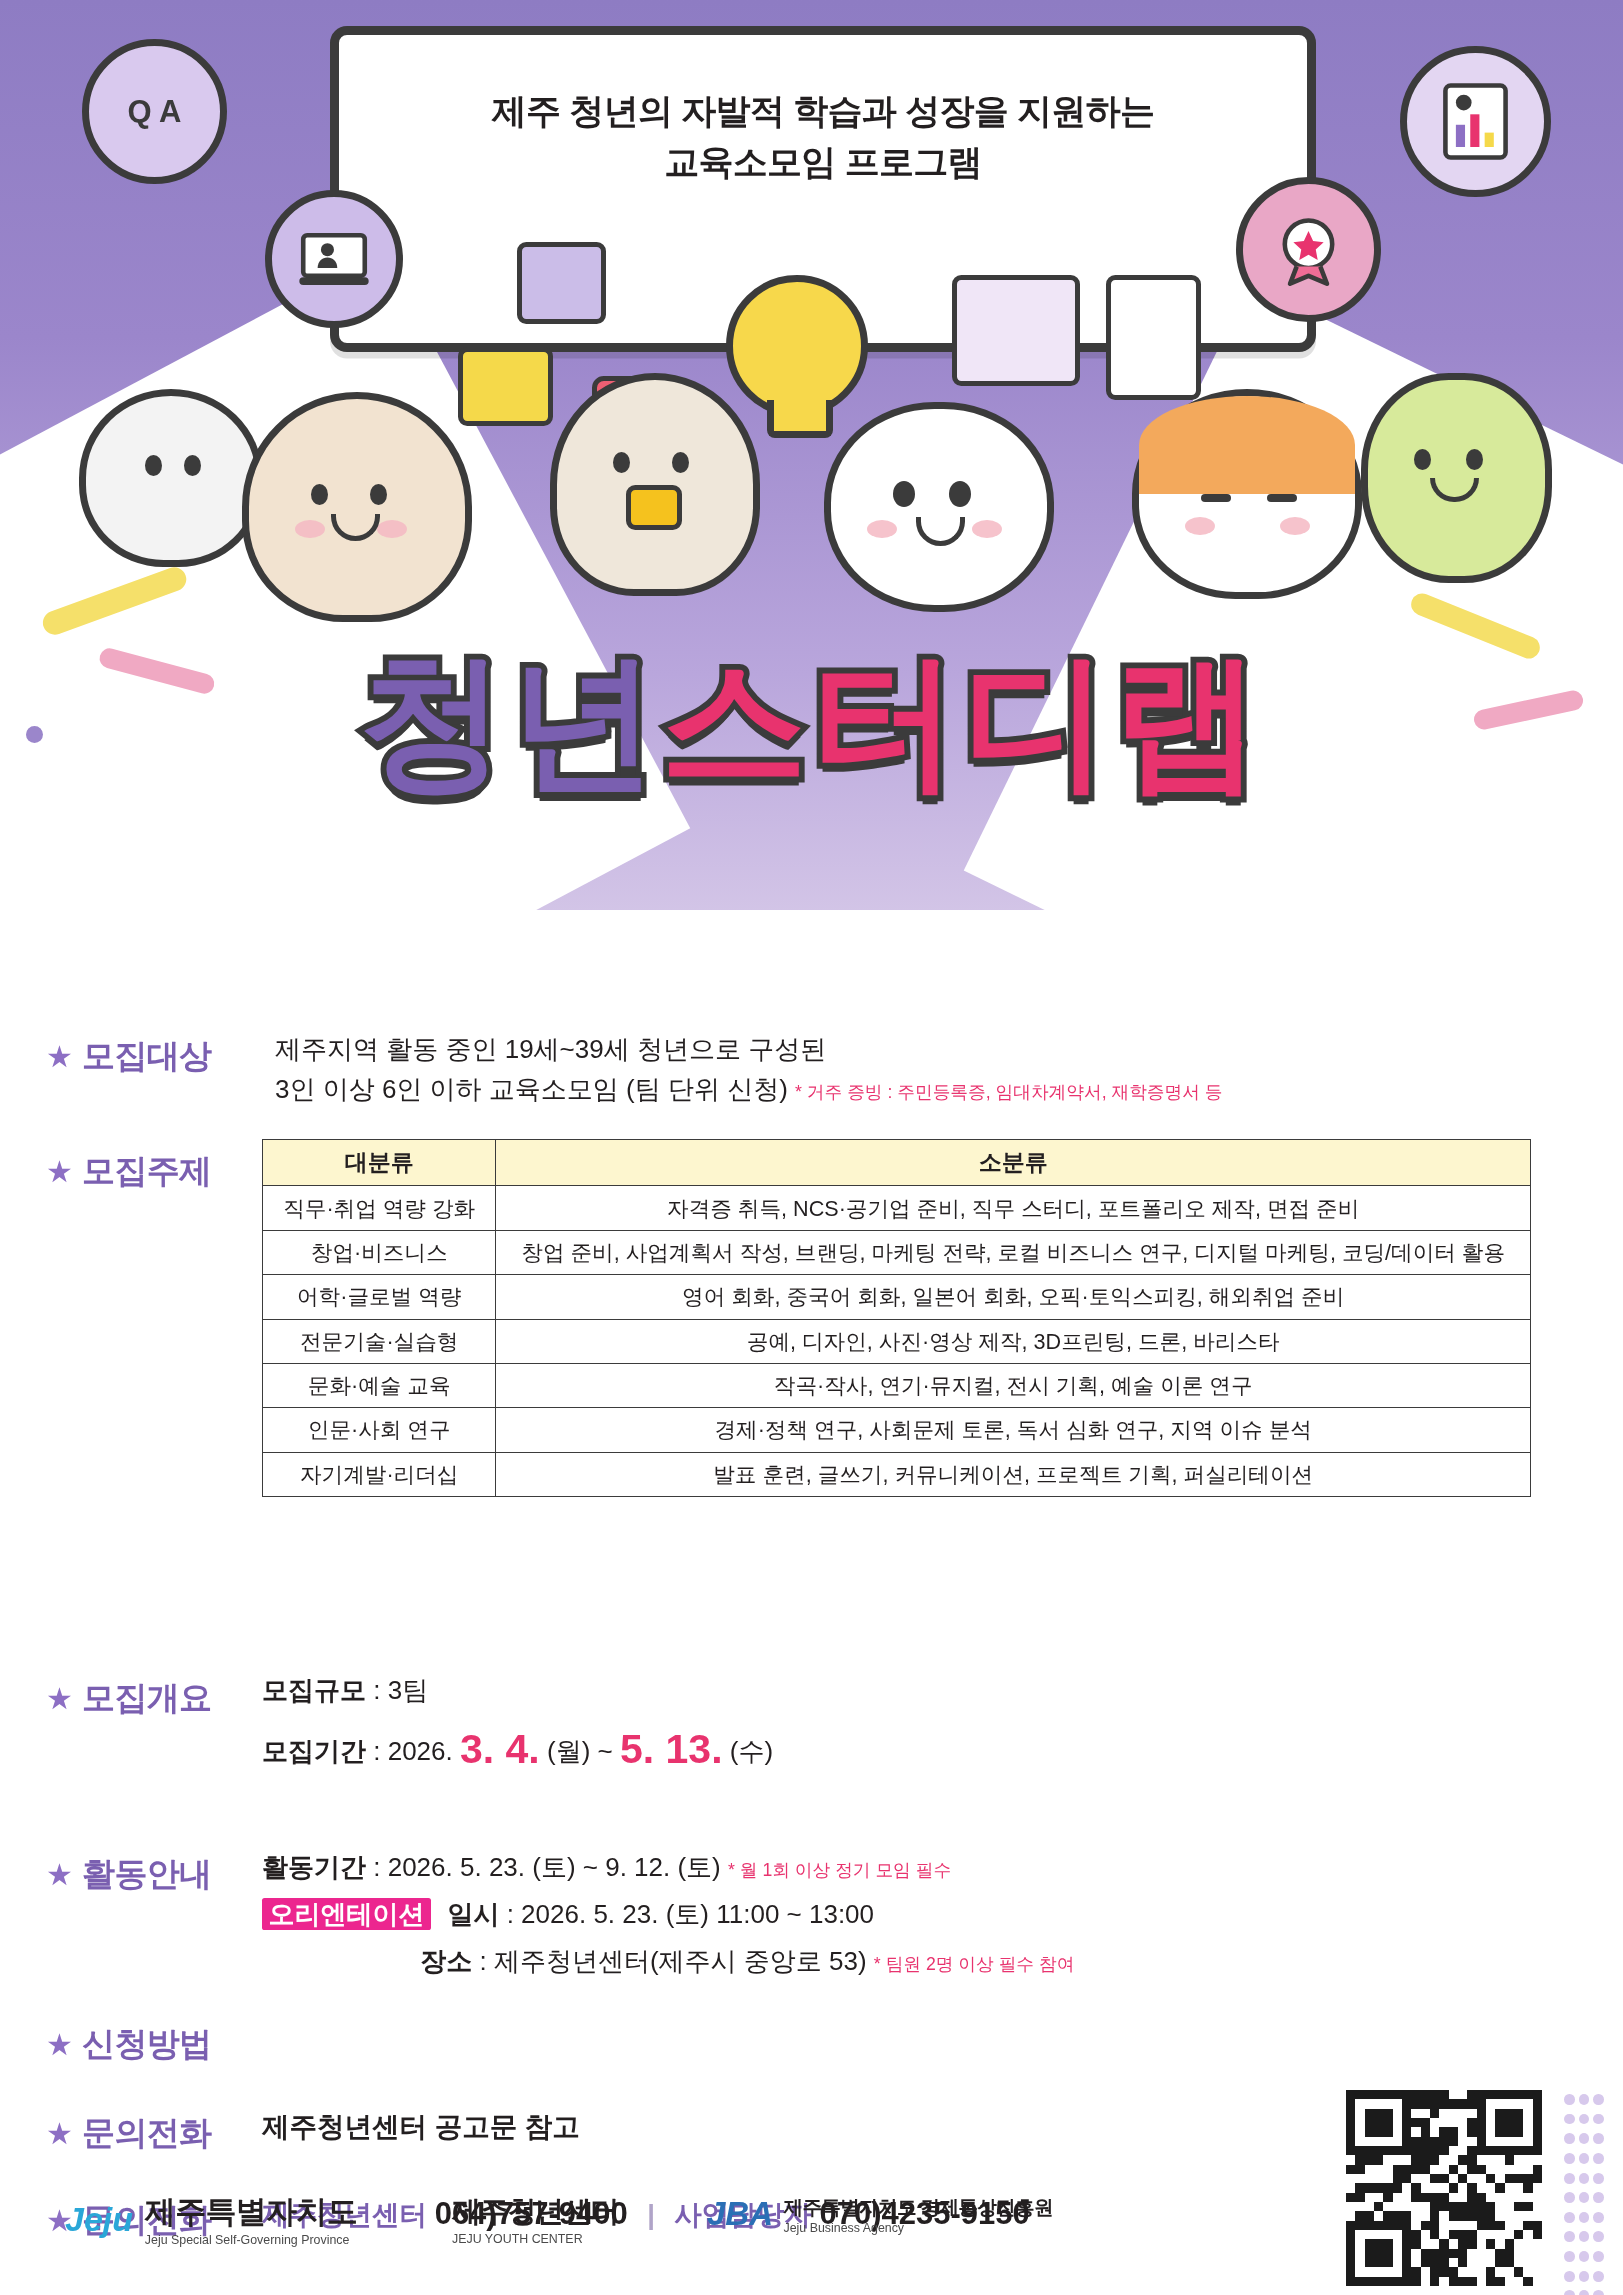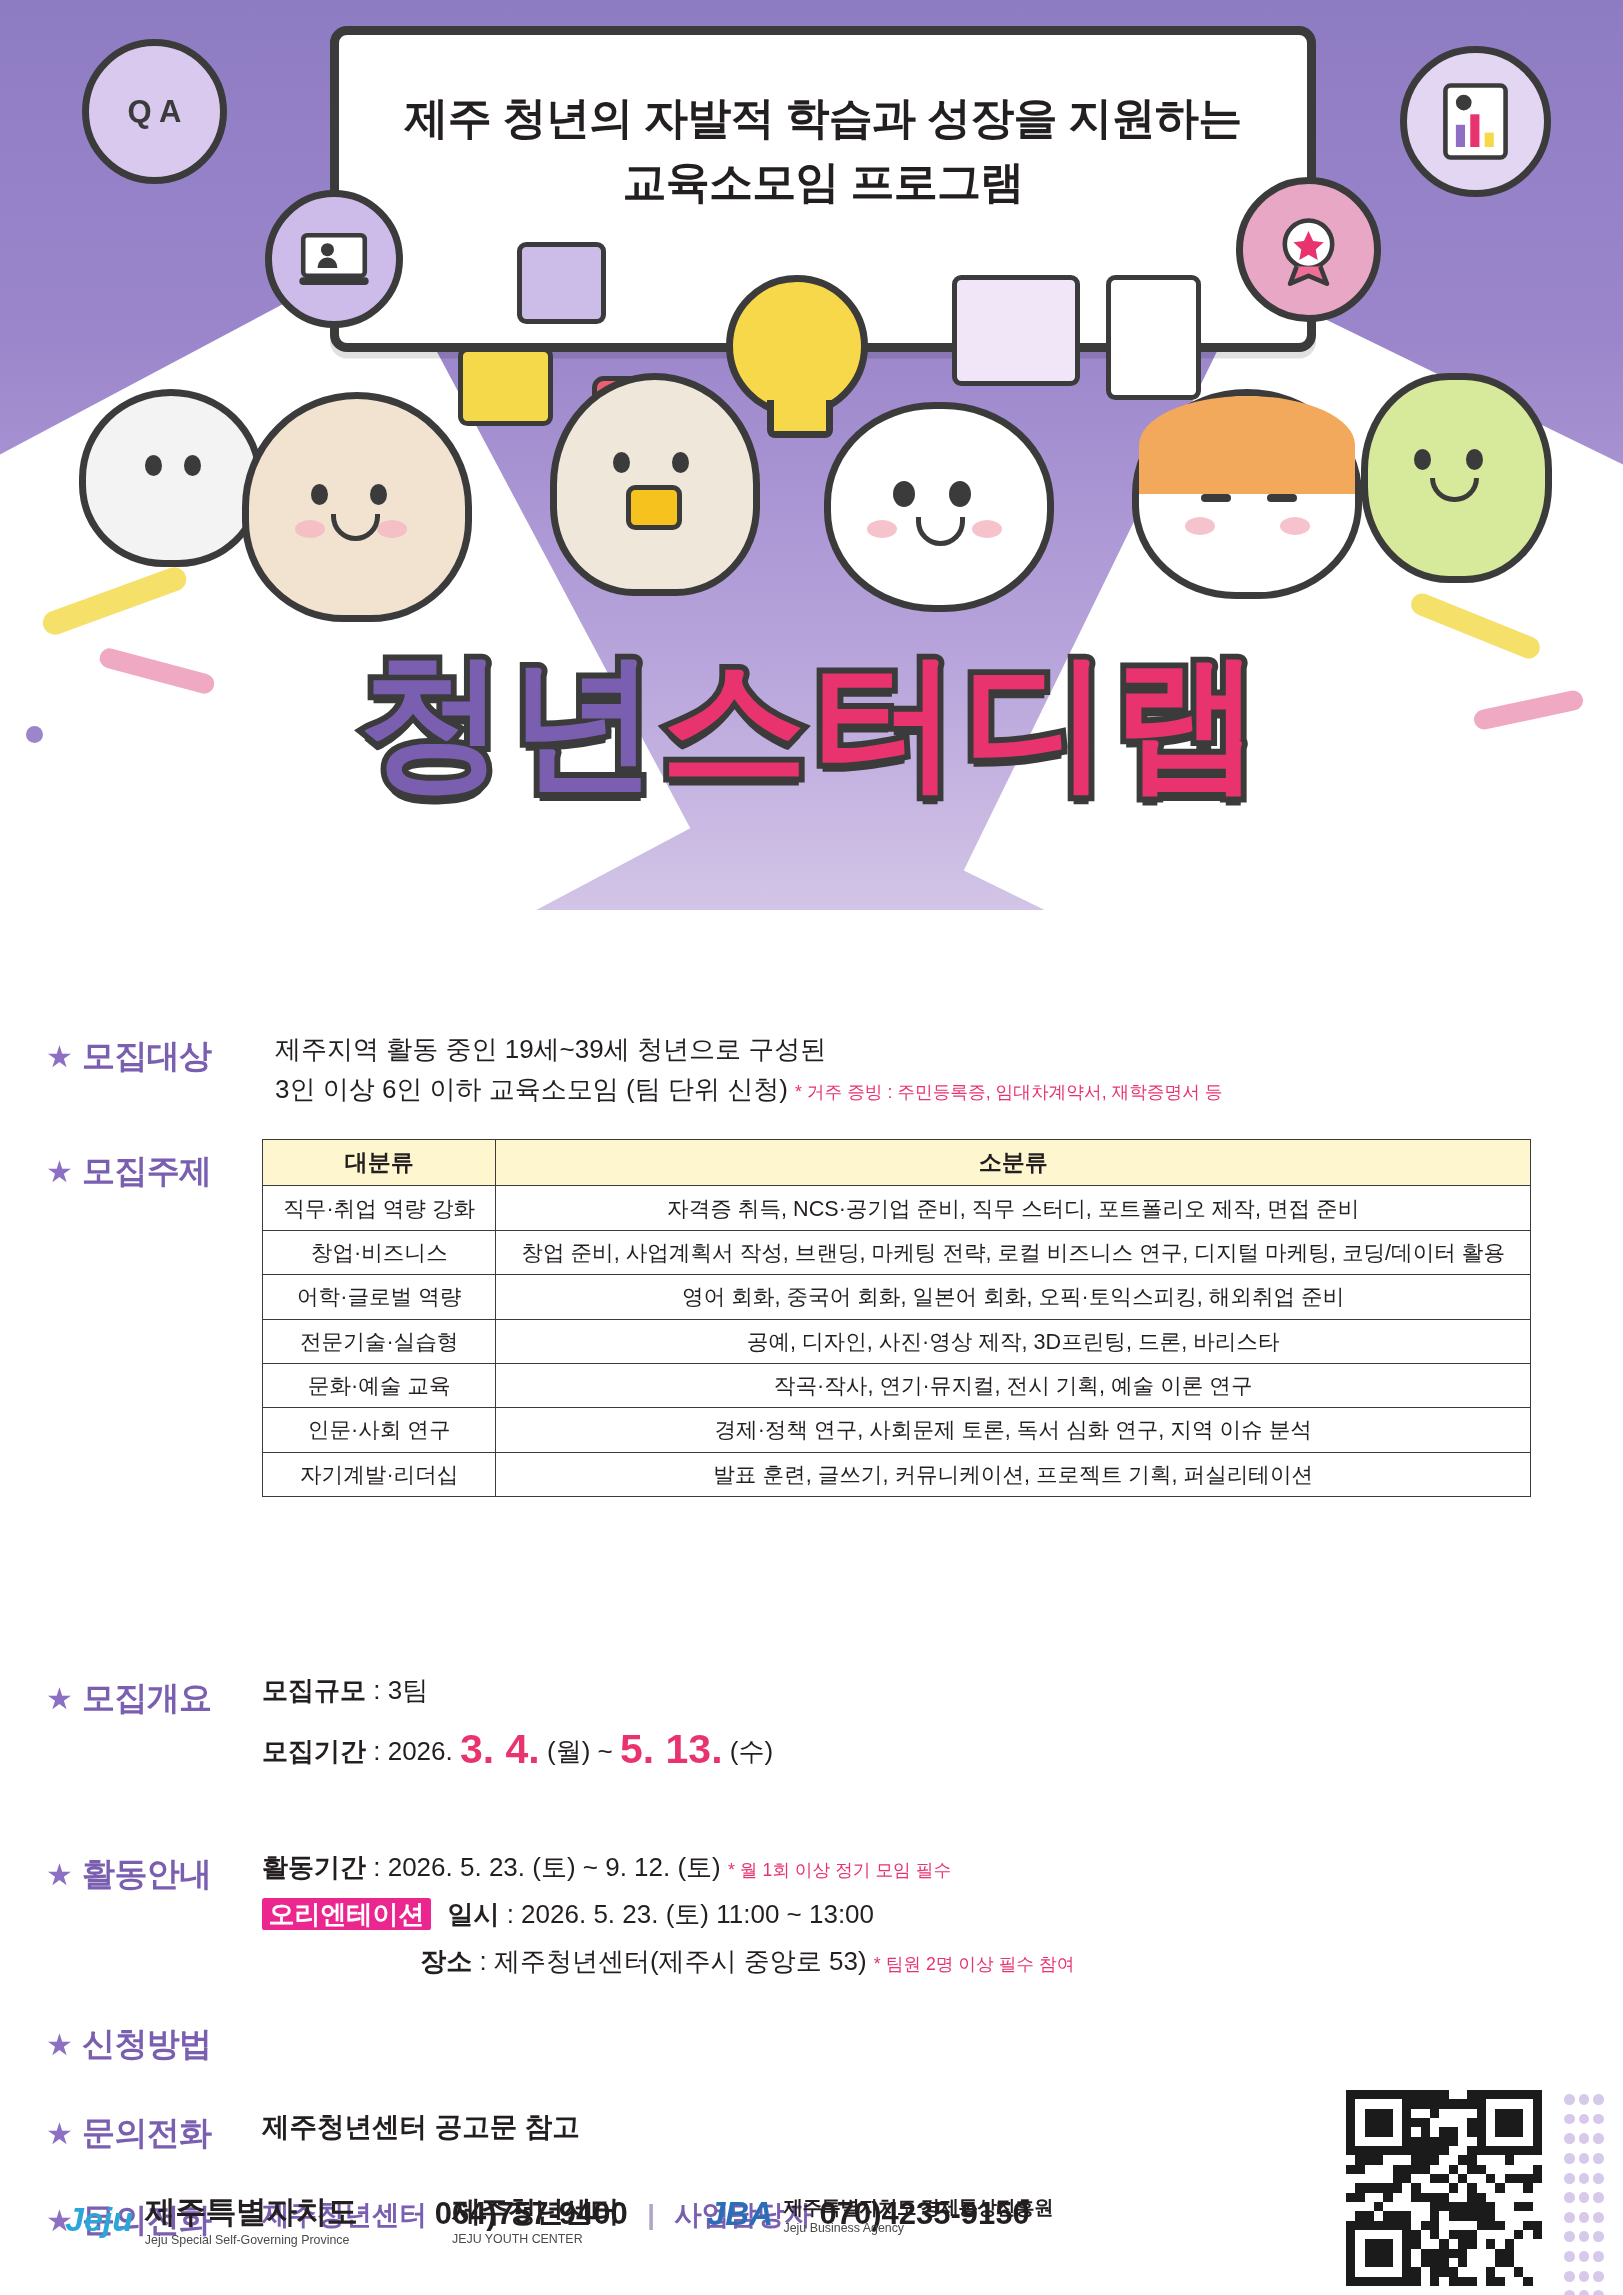--- a/index.html
+++ b/index.html
@@ -28,21 +28,21 @@
   .hero-bottom-white{
     position:absolute;left:0;bottom:0;width:1623px;height:52px;background:#ffffff;
   }
   .board{
     position:absolute;left:330px;top:26px;width:968px;height:308px;
     background:#ffffff;border:9.2px solid #3b3b3b;border-radius:17px;
     box-shadow:0 6.5px 0 rgba(0,0,0,0.12);
   }
   .board-text{
     position:absolute;left:0;top:51px;width:100%;text-align:center;
-    font-size:44px;font-weight:700;line-height:1.45;color:#231f20;letter-spacing:-0.7px;
+    font-size:35px;font-weight:700;line-height:1.45;color:#231f20;letter-spacing:-0.7px;
   }
   .badge{
     position:absolute;border-radius:50%;border:7.2px solid #3b3b3b;
     display:flex;align-items:center;justify-content:center;
     font-size:31px;font-weight:700;color:#3b3b3b;
   }
   .badge.qa{left:82px;top:39px;width:131px;height:131px;background:#d9c9ee;}
   .badge.laptop{left:265px;top:190px;width:124px;height:124px;background:#cdbce9;}
   .badge.doc{right:72px;top:46px;width:137px;height:137px;background:#e3d6f2;}
   .badge.medal{right:242px;top:177px;width:131px;height:131px;background:#e9a7c6;}

